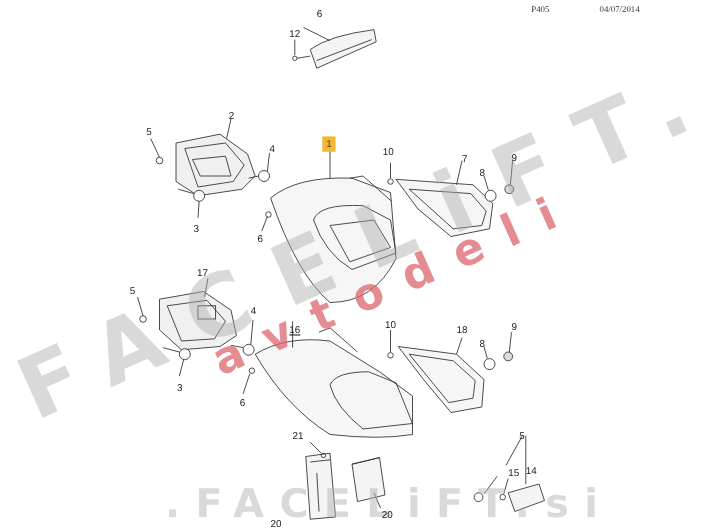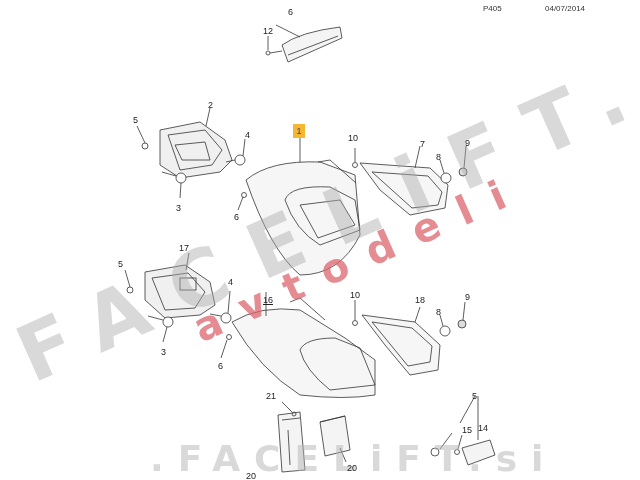--- a/index.html
+++ b/index.html
@@ -1,18 +1,18 @@
 <!DOCTYPE html>
 <html><head>
 <meta charset="utf-8">
 <style>
   html, body { margin:0; padding:0; background:#ffffff; }
   body { width:640px; height:480px; position:relative; overflow:hidden; font-family:"Liberation Sans", sans-serif; }
   .lbl { position:absolute; font-size:9px; color:#222; font-family:"Liberation Sans", sans-serif; line-height:1; }
-  .hdr { position:absolute; font-size:8px; color:#333; font-family:Liberation Sans, sans-serif;text-align:center; }
+  .hdr { position:absolute; font-size:8px; color:#333; font-family:Liberation Serif, serif;text-align:center; }
   .callout-hl { position:absolute; background:#f5b731; color:#444; font-size:9px; text-align:center; line-height:14px; width:12px; height:14px; }
   svg.diagram { position:absolute; left:0; top:0; }
   .wm { position:absolute; font-family:"DejaVu Sans", sans-serif; font-weight:bold; white-space:nowrap; pointer-events:none; }
   .wm-grey { color:rgba(170,170,170,0.45); font-size:78px; letter-spacing:30px; transform-origin:left bottom; transform:rotate(-24deg); left:40px; top:310px; }
   .wm-red { color:rgba(220,100,110,0.75); font-size:40px; letter-spacing:22px; transform-origin:left bottom; transform:rotate(-24deg); left:205px; top:305px; }
   .wm-bottom { color:rgba(180,180,180,0.5); font-size:36px; letter-spacing:14px; left:150px; top:438px; }
 </style>
 </head>
 <body>
 

